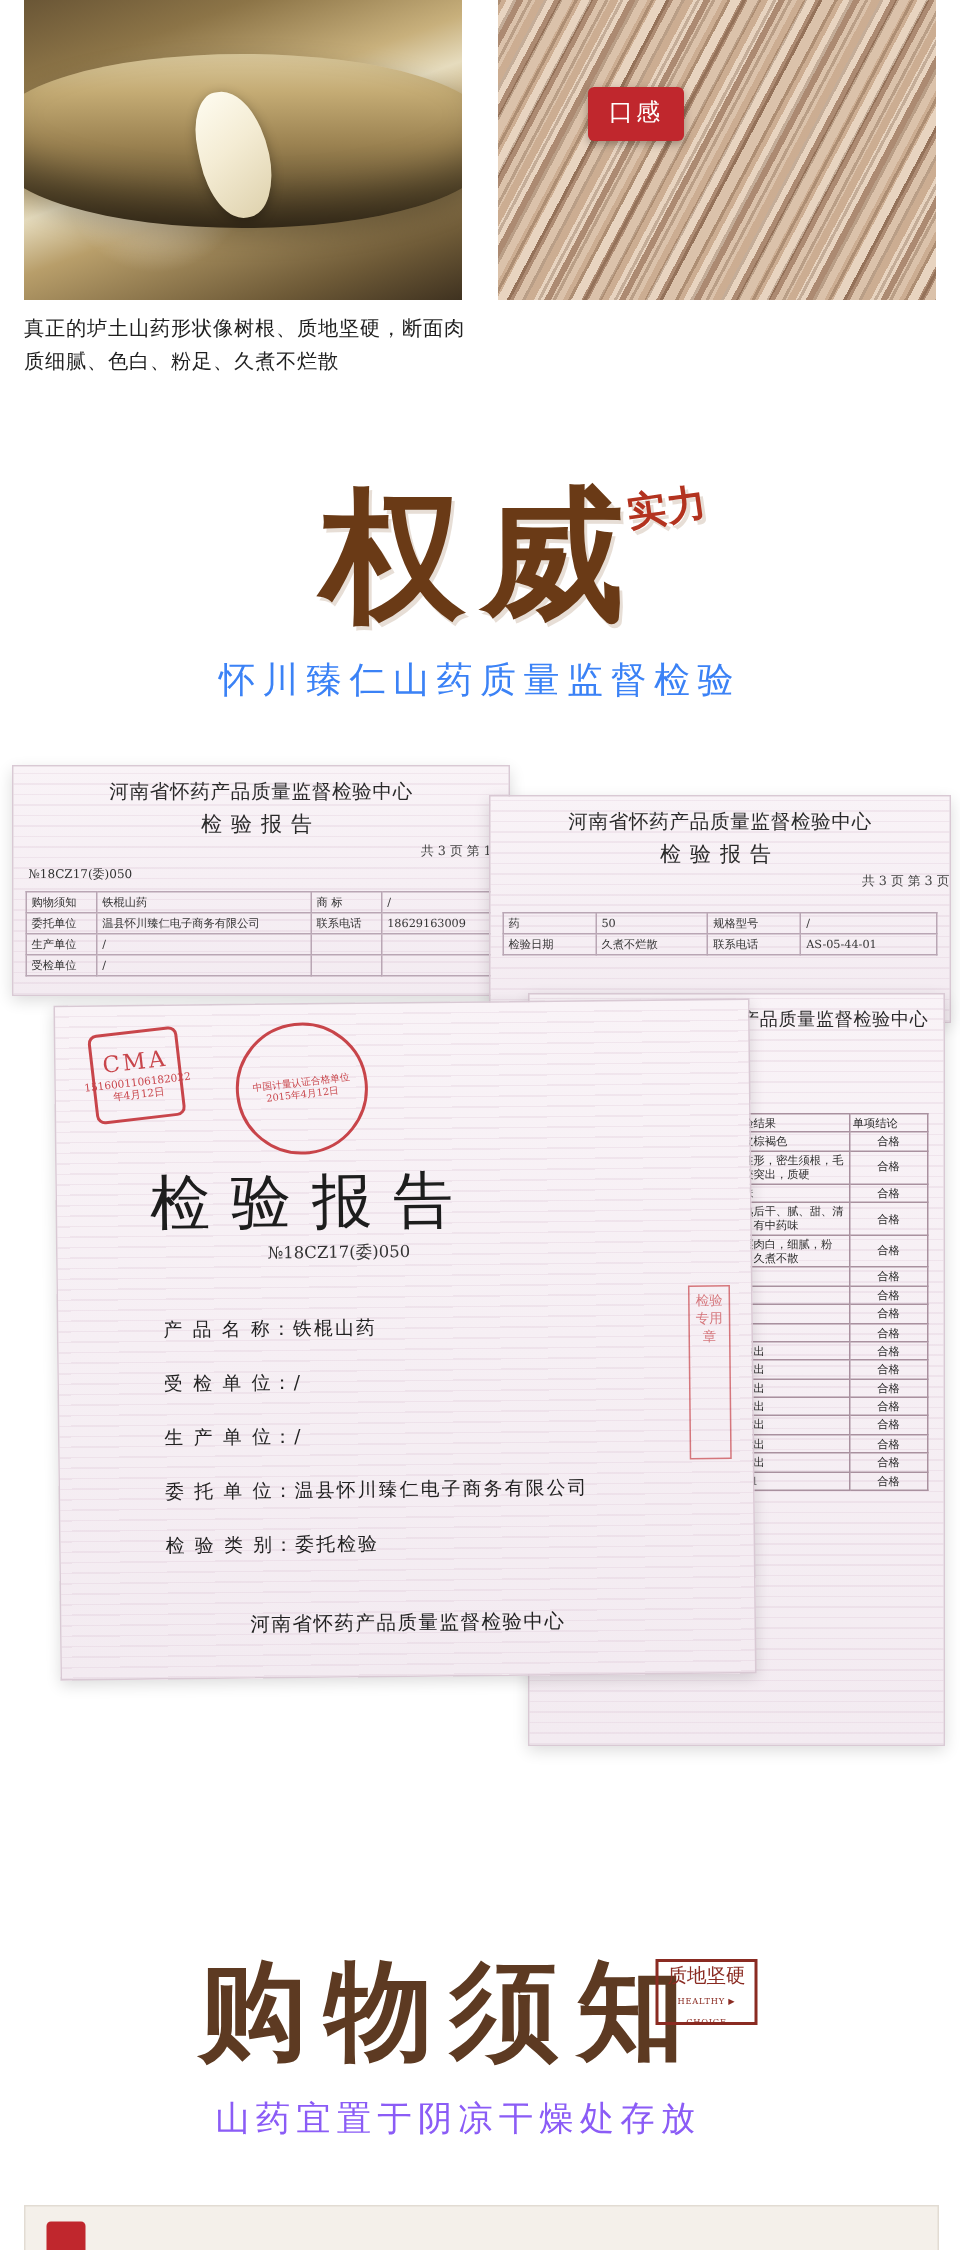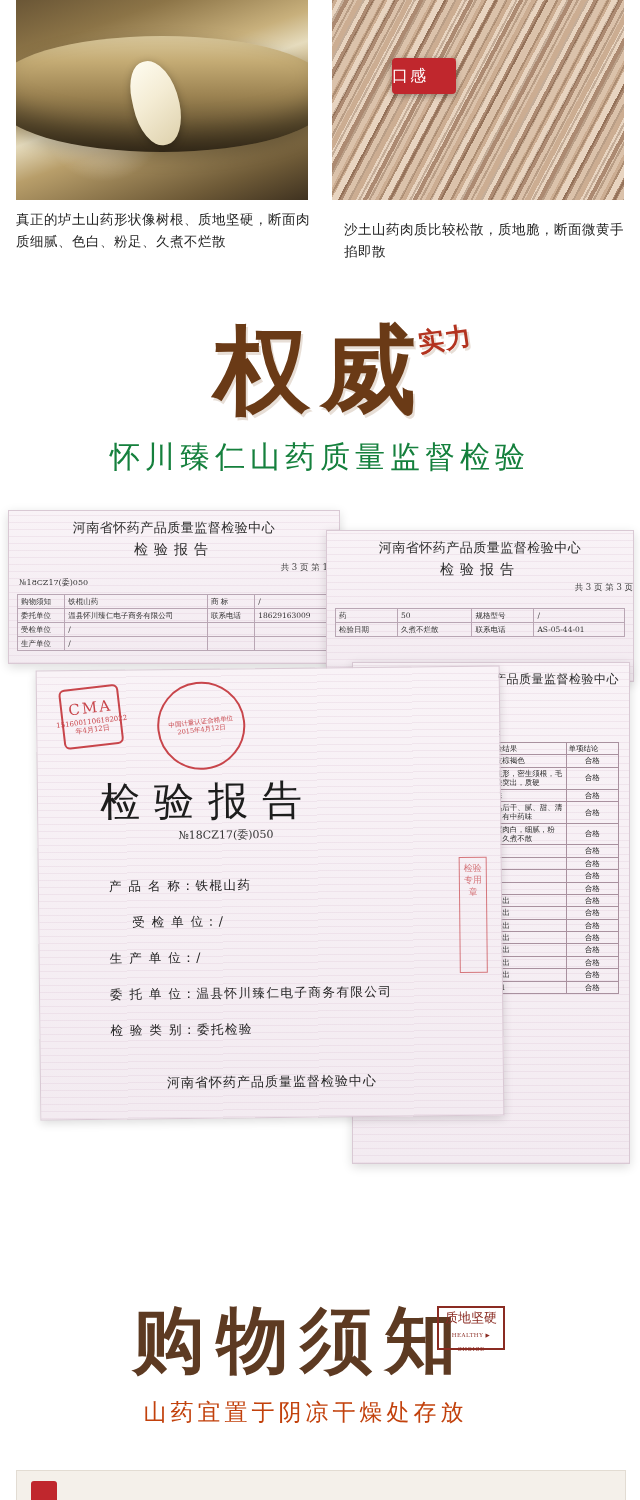--- a/index.html
+++ b/index.html
@@ -88,20 +88,21 @@
   .stamp {
     position: absolute;
     top: 58px;
     left: 60px;
     width: 64px;
     height: 36px;
     background: #c0272d;
     border-radius: 4px;
     display: flex;
     align-items: center;
+    justify-content: center;
     color: #fff;
     font-size: 16px;
     letter-spacing: 2px;
     box-shadow: 0 2px 6px rgba(0,0,0,0.3);
     z-index: 3;
   }
   .stamp span { line-height: 1; }
 
   
   .caption {
@@ -149,23 +150,23 @@
     font-family: "DejaVu Serif", "Liberation Serif", serif;
     font-size: 26px;
     color: #b3331f;
     letter-spacing: 1px;
     line-height: 1.05;
     transform: rotate(-8deg);
   }
   .brush-sub {
     margin-top: 16px;
     font-family: Liberation Mono, monospace;
-    font-size: 30px;
+    font-size: 24px;
     letter-spacing: 5px;
-    color: #15803d;
+    color: #3b82f6;
   }
 
   
   .certs {
     position: absolute;
     top: 500px;
     left: 0;
     width: 580px;
     height: 700px;
   }
@@ -271,21 +272,21 @@
     color: #333;
   }
   .field {
     position: absolute;
     left: 70px;
     font-size: 12.5px;
     letter-spacing: 1.5px;
     color: #222;
   }
   .f1 { top: 208px; }
-  .f2 { top: 244px; margin-left: 23px; }
+  .f2 { top: 244px; }
   .f3 { top: 280px; }
   .f4 { top: 316px; }
   .f5 { top: 352px; }
   .big-footer {
     position: absolute;
     left: 0;
     right: 0;
     top: 404px;
     text-align: center;
     font-size: 13px;
@@ -371,21 +372,21 @@
     line-height: 14px;
     padding-top: 3px;
     box-sizing: border-box;
   }
   .notice-logo small { font-size: 5.5px; letter-spacing: 0.5px; display: block; margin-top: 3px; }
   .notice-sub {
     margin-top: 18px;
     font-family: "DejaVu Serif", "Liberation Serif", serif;
     font-size: 23px;
     letter-spacing: 4px;
-    color: #c2410c;
+    color: #8b5cf6;
     padding-left: 10px;
   }
 
   
   .bottom-strip {
     position: absolute;
     left: 16px;
     top: 1470px;
     width: 608px;
     height: 30px;
@@ -411,21 +412,20 @@
   <div class="photo-row">
     <div class="photo photo-left"></div>
     <div class="photo photo-right">
       <div class="stamp">
         <span>口感</span>
       </div>
     </div>
   </div>
 
   <div class="caption caption-left">真正的垆土山药形状像树根、质地坚硬，断面肉质细腻、色白、粉足、久煮不烂散</div>
-  <div class="caption caption-right">沙土山药肉质比较松散，质地脆，断面微黄手掐即散</div>
 
   <div class="brush-wrap">
     <div class="brush-title">
       <span>权威</span>
       <span class="brush-badge">实力</span>
     </div>
     <div class="brush-sub">怀川臻仁山药质量监督检验</div>
   </div>
 
   <div class="certs">
@@ -443,27 +443,27 @@
           <td>商 标</td>
           <td>/</td>
         </tr>
         <tr>
           <td>委托单位</td>
           <td>温县怀川臻仁电子商务有限公司</td>
           <td>联系电话</td>
           <td>18629163009</td>
         </tr>
         <tr>
-          <td>受检单位</td>
+          <td>生产单位</td>
           <td>/</td>
           <td></td>
           <td></td>
         </tr>
         <tr>
-          <td>生产单位</td>
+          <td>受检单位</td>
           <td>/</td>
           <td></td>
           <td></td>
         </tr>
       </tbody>
         </table>
     </div>
 
     <div class="cert cert-bg cert-b">
       <h4 class="cert-title-1">河南省怀药产品质量监督检验中心</h4>

